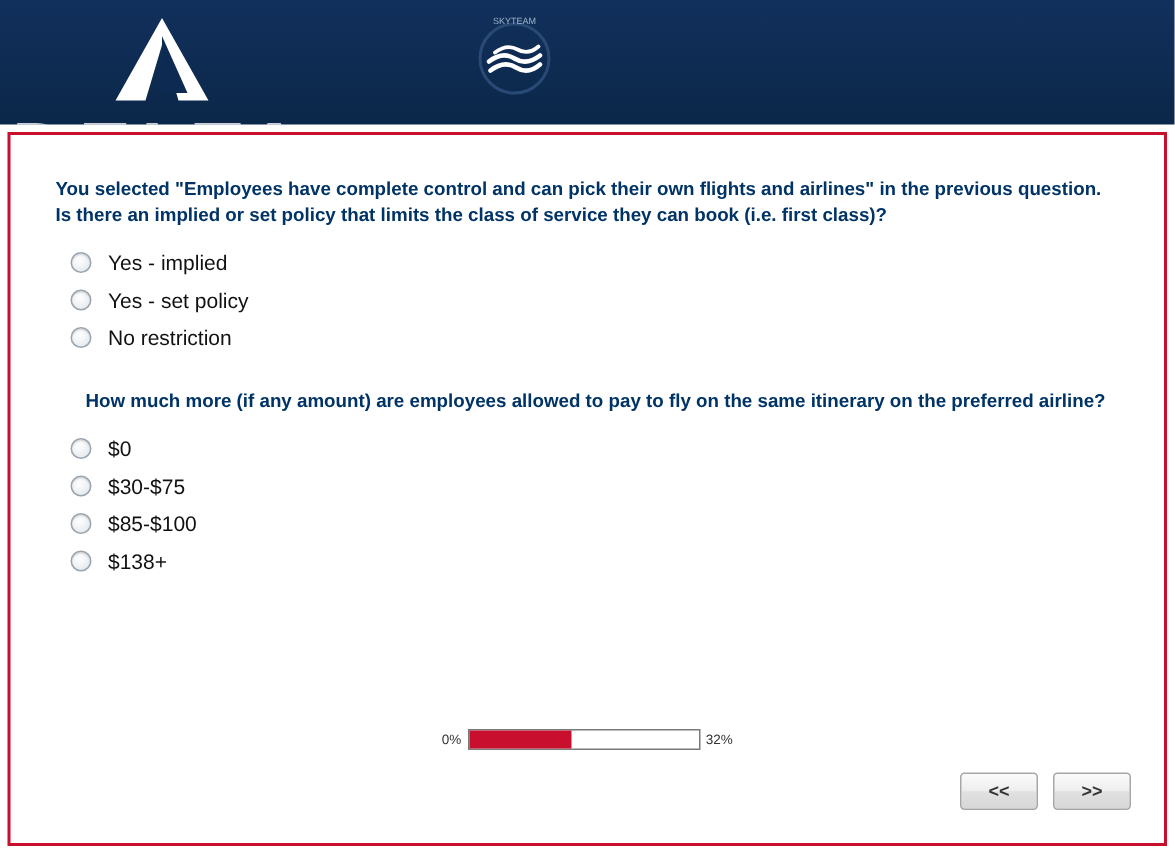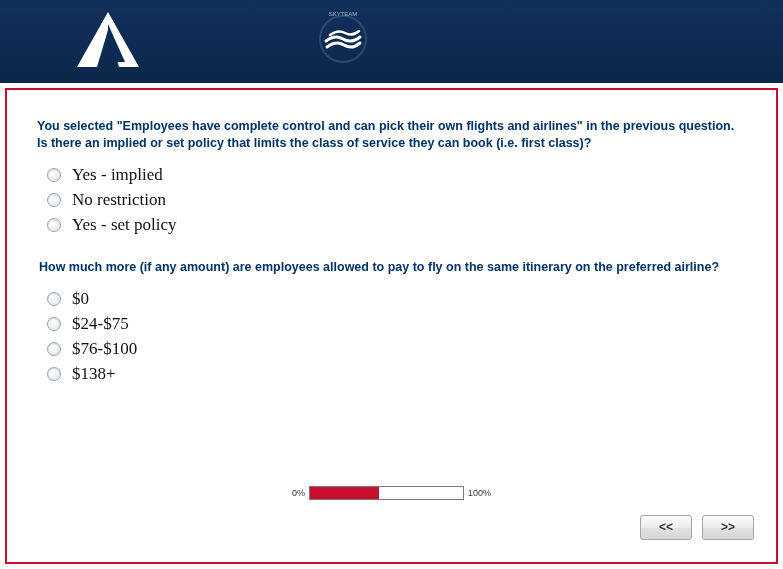--- a/index.html
+++ b/index.html
@@ -81,21 +81,21 @@
     box-sizing: border-box;
   }
   .question {
     color: #003366;
     font-size: 12.5px;
     font-weight: bold;
     line-height: 17px;
     margin: 0 0 10px 0;
   }
   .q1 { margin-left: 0; }
-  .q2 { margin-left: 2px; }
+  .q2 { margin-left: 20px; }
   .options {
     margin: 0 0 0 10px;
     padding: 0;
     list-style: none;
   }
   .option {
     display: flex;
     align-items: center;
     height: 25px;
   }
@@ -103,24 +103,23 @@
     width: 12px;
     height: 12px;
     border-radius: 50%;
     border: 1px solid #9aa4ae;
     background: radial-gradient(circle at 40% 35%, #ffffff 0%, #eceff2 60%, #dfe3e8 100%);
     box-shadow: inset 0 1px 1px rgba(0,0,0,0.12);
     margin-right: 11px;
     flex: none;
   }
   .option-label {
-    font-size: 17px;
+    font-size: 14px;
     color: #111111;
     line-height: 14px;
-    font-family: Liberation Serif, serif;
   }
   .spacer-block { height: 22px; }
   
   .progress-row {
     position: absolute;
     left: 0;
     right: 0;
     top: 396px;
     display: flex;
     justify-content: center;
@@ -199,56 +198,56 @@
     <div class="survey-inner">
 
       <p class="question q1">You selected "Employees have complete control and can pick their own flights and airlines" in the previous question. Is there an implied or set policy that limits the class of service they can book (i.e. first class)?</p>
       <ul class="options">
         <li class="option">
           <span class="radio"></span>
           <span class="option-label">Yes - implied</span>
         </li>
         <li class="option">
           <span class="radio"></span>
+          <span class="option-label">Yes - set policy</span>
+        </li>
+        <li class="option">
+          <span class="radio"></span>
           <span class="option-label">No restriction</span>
-        </li>
-        <li class="option">
-          <span class="radio"></span>
-          <span class="option-label">Yes - set policy</span>
         </li>
       </ul>
 
       <div class="spacer-block"></div>
 
       <p class="question q2">How much more (if any amount) are employees allowed to pay to fly on the same itinerary on the preferred airline?</p>
       <ul class="options">
         <li class="option">
           <span class="radio"></span>
           <span class="option-label">$0</span>
         </li>
         <li class="option">
           <span class="radio"></span>
-          <span class="option-label">$24-$75</span>
-        </li>
-        <li class="option">
-          <span class="radio"></span>
-          <span class="option-label">$76-$100</span>
+          <span class="option-label">$30-$75</span>
+        </li>
+        <li class="option">
+          <span class="radio"></span>
+          <span class="option-label">$85-$100</span>
         </li>
         <li class="option">
           <span class="radio"></span>
           <span class="option-label">$138+</span>
         </li>
       </ul>
 
       <div class="progress-row">
         <span class="pct-label">0%</span>
         <div class="progress-track">
           <div class="progress-fill" id="progress-fill" style="width: 45%;"></div>
         </div>
-        <span class="pct-label">100%</span>
+        <span class="pct-label">32%</span>
       </div>
 
       <div class="nav-buttons">
         <button class="nav-btn">&lt;&lt;</button>
         <button class="nav-btn">&gt;&gt;</button>
       </div>
 
     </div>
   </div>
 </div>

